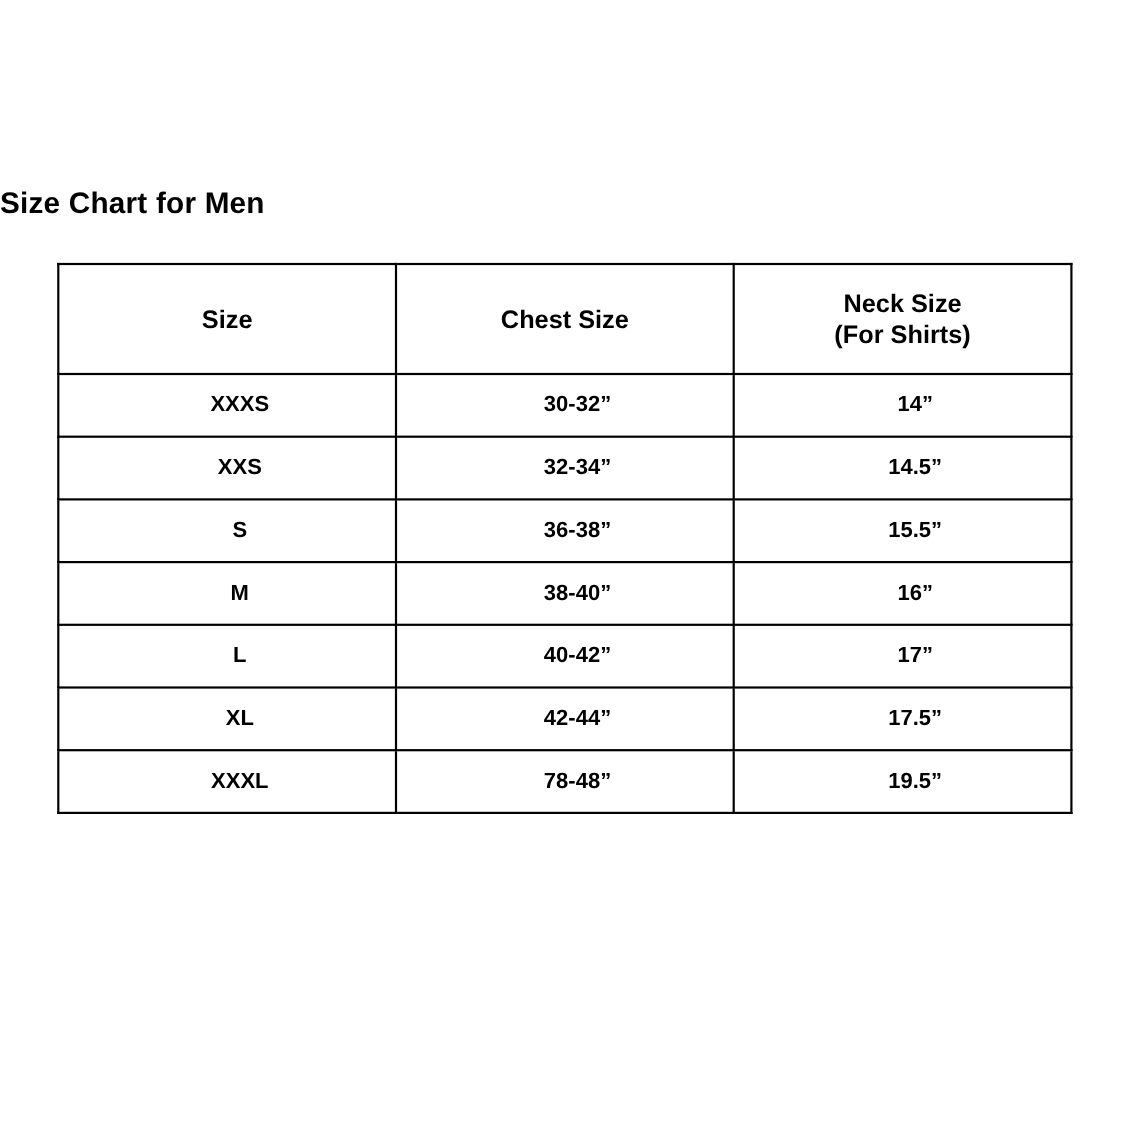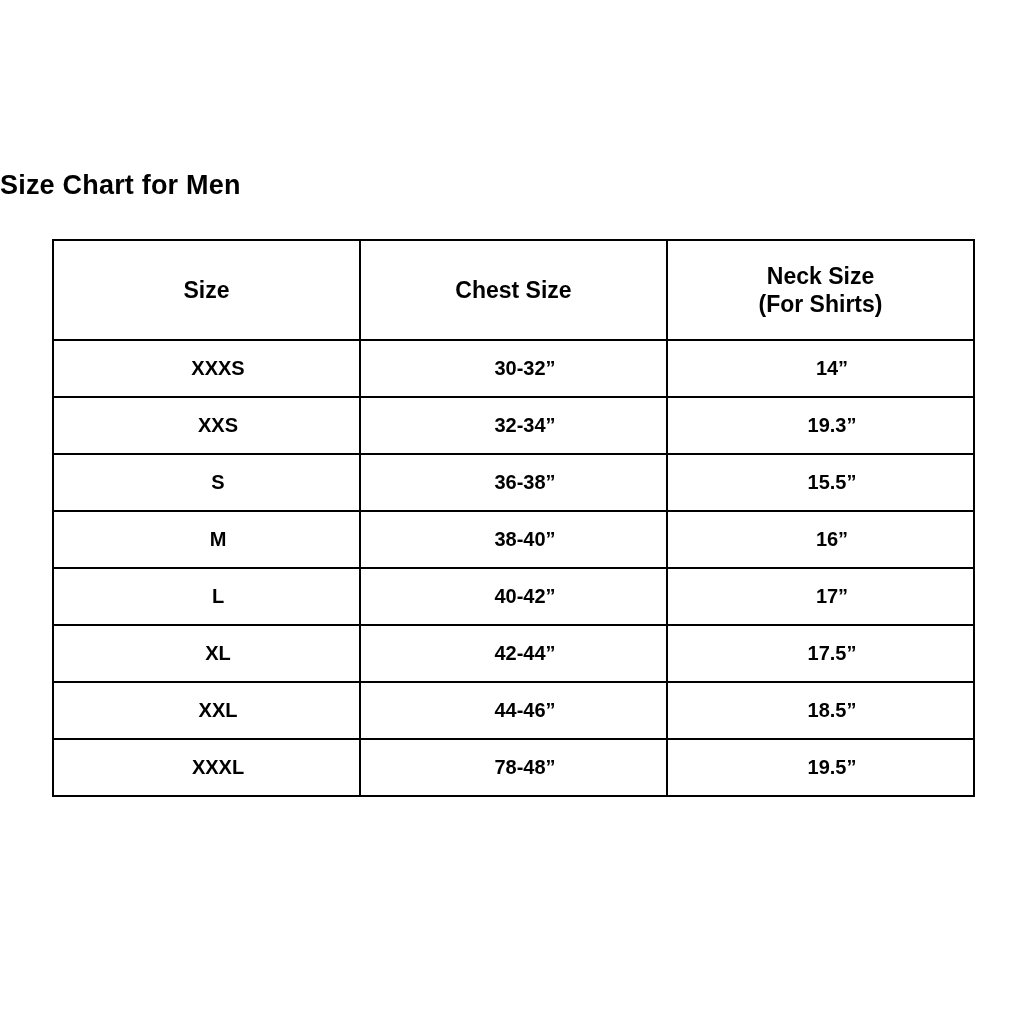--- a/index.html
+++ b/index.html
@@ -99,21 +99,21 @@
       </thead>
       <tbody>
         <tr>
           <td>XXXS</td>
           <td>30-32”</td>
           <td>14”</td>
         </tr>
         <tr>
           <td>XXS</td>
           <td>32-34”</td>
-          <td>19.3”</td>
+          <td>14.5”</td>
         </tr>
         <tr>
           <td>S</td>
           <td>36-38”</td>
           <td>15.5”</td>
         </tr>
         <tr>
           <td>M</td>
           <td>38-40”</td>
           <td>16”</td>
@@ -122,25 +122,20 @@
           <td>L</td>
           <td>40-42”</td>
           <td>17”</td>
         </tr>
         <tr>
           <td>XL</td>
           <td>42-44”</td>
           <td>17.5”</td>
         </tr>
         <tr>
-          <td>XXL</td>
-          <td>44-46”</td>
-          <td>18.5”</td>
-        </tr>
-        <tr>
           <td>XXXL</td>
           <td>78-48”</td>
           <td>19.5”</td>
         </tr>
       </tbody>
     </table>
   </div>
 
 </div>
 

